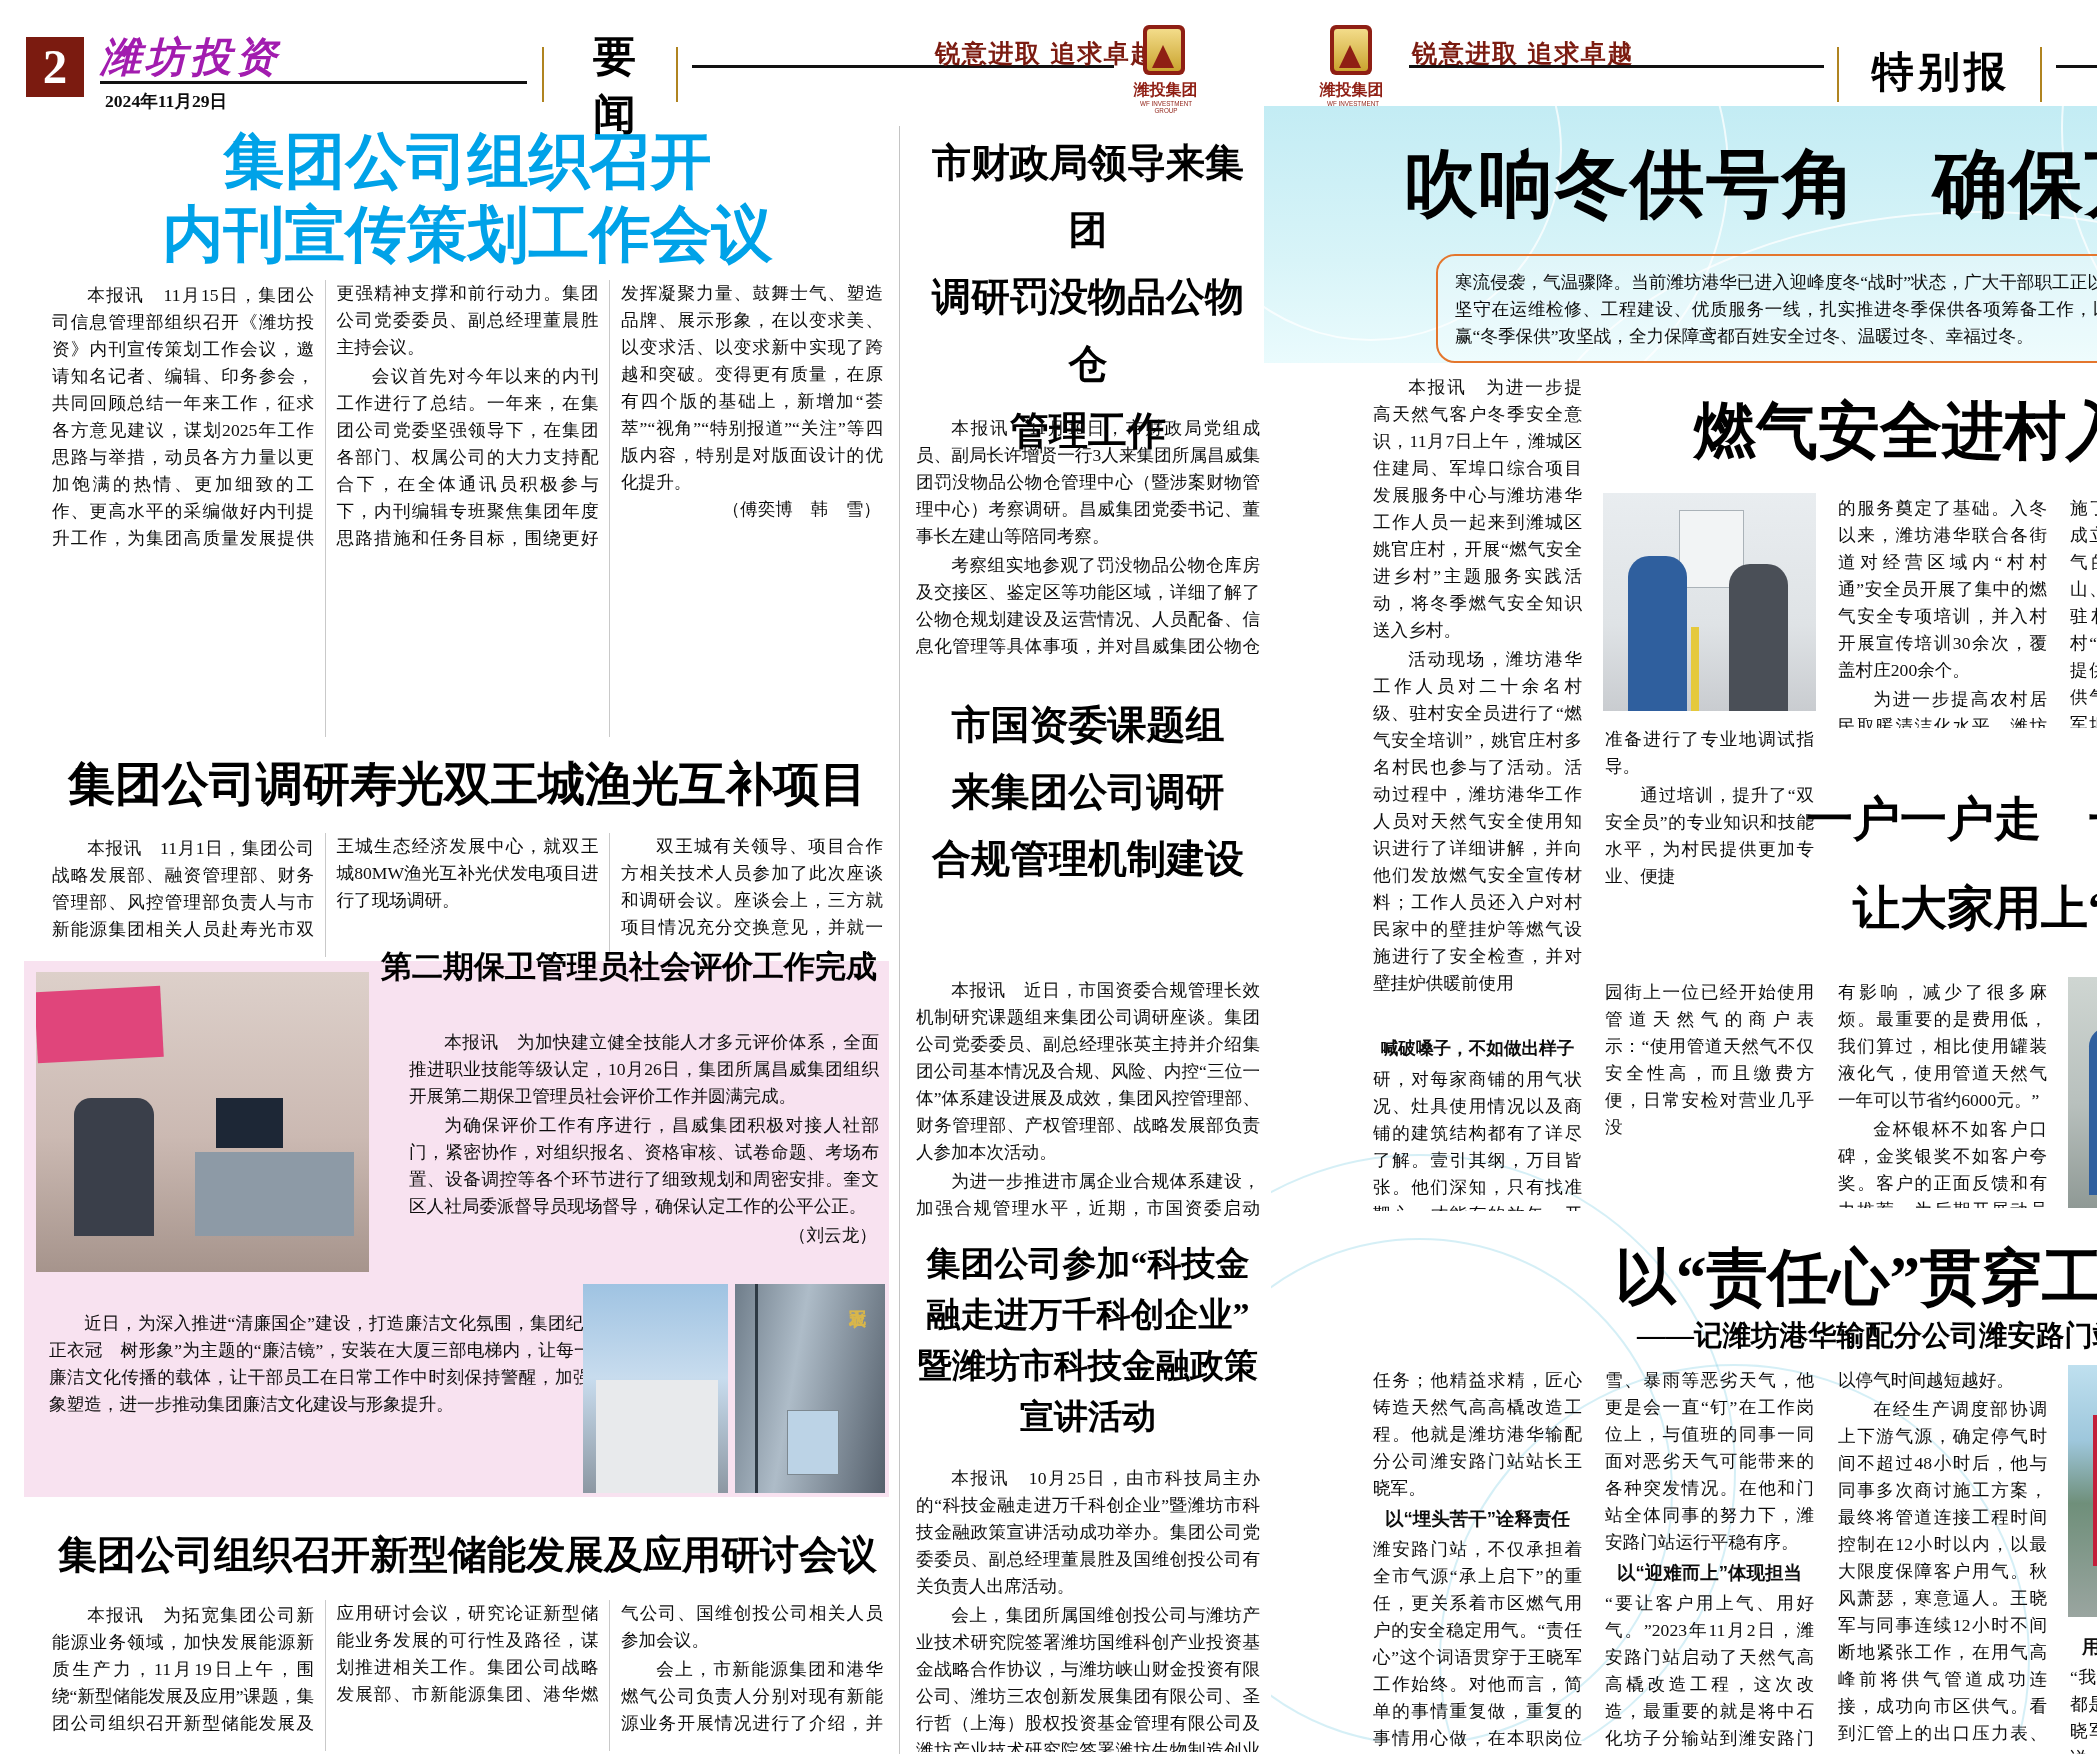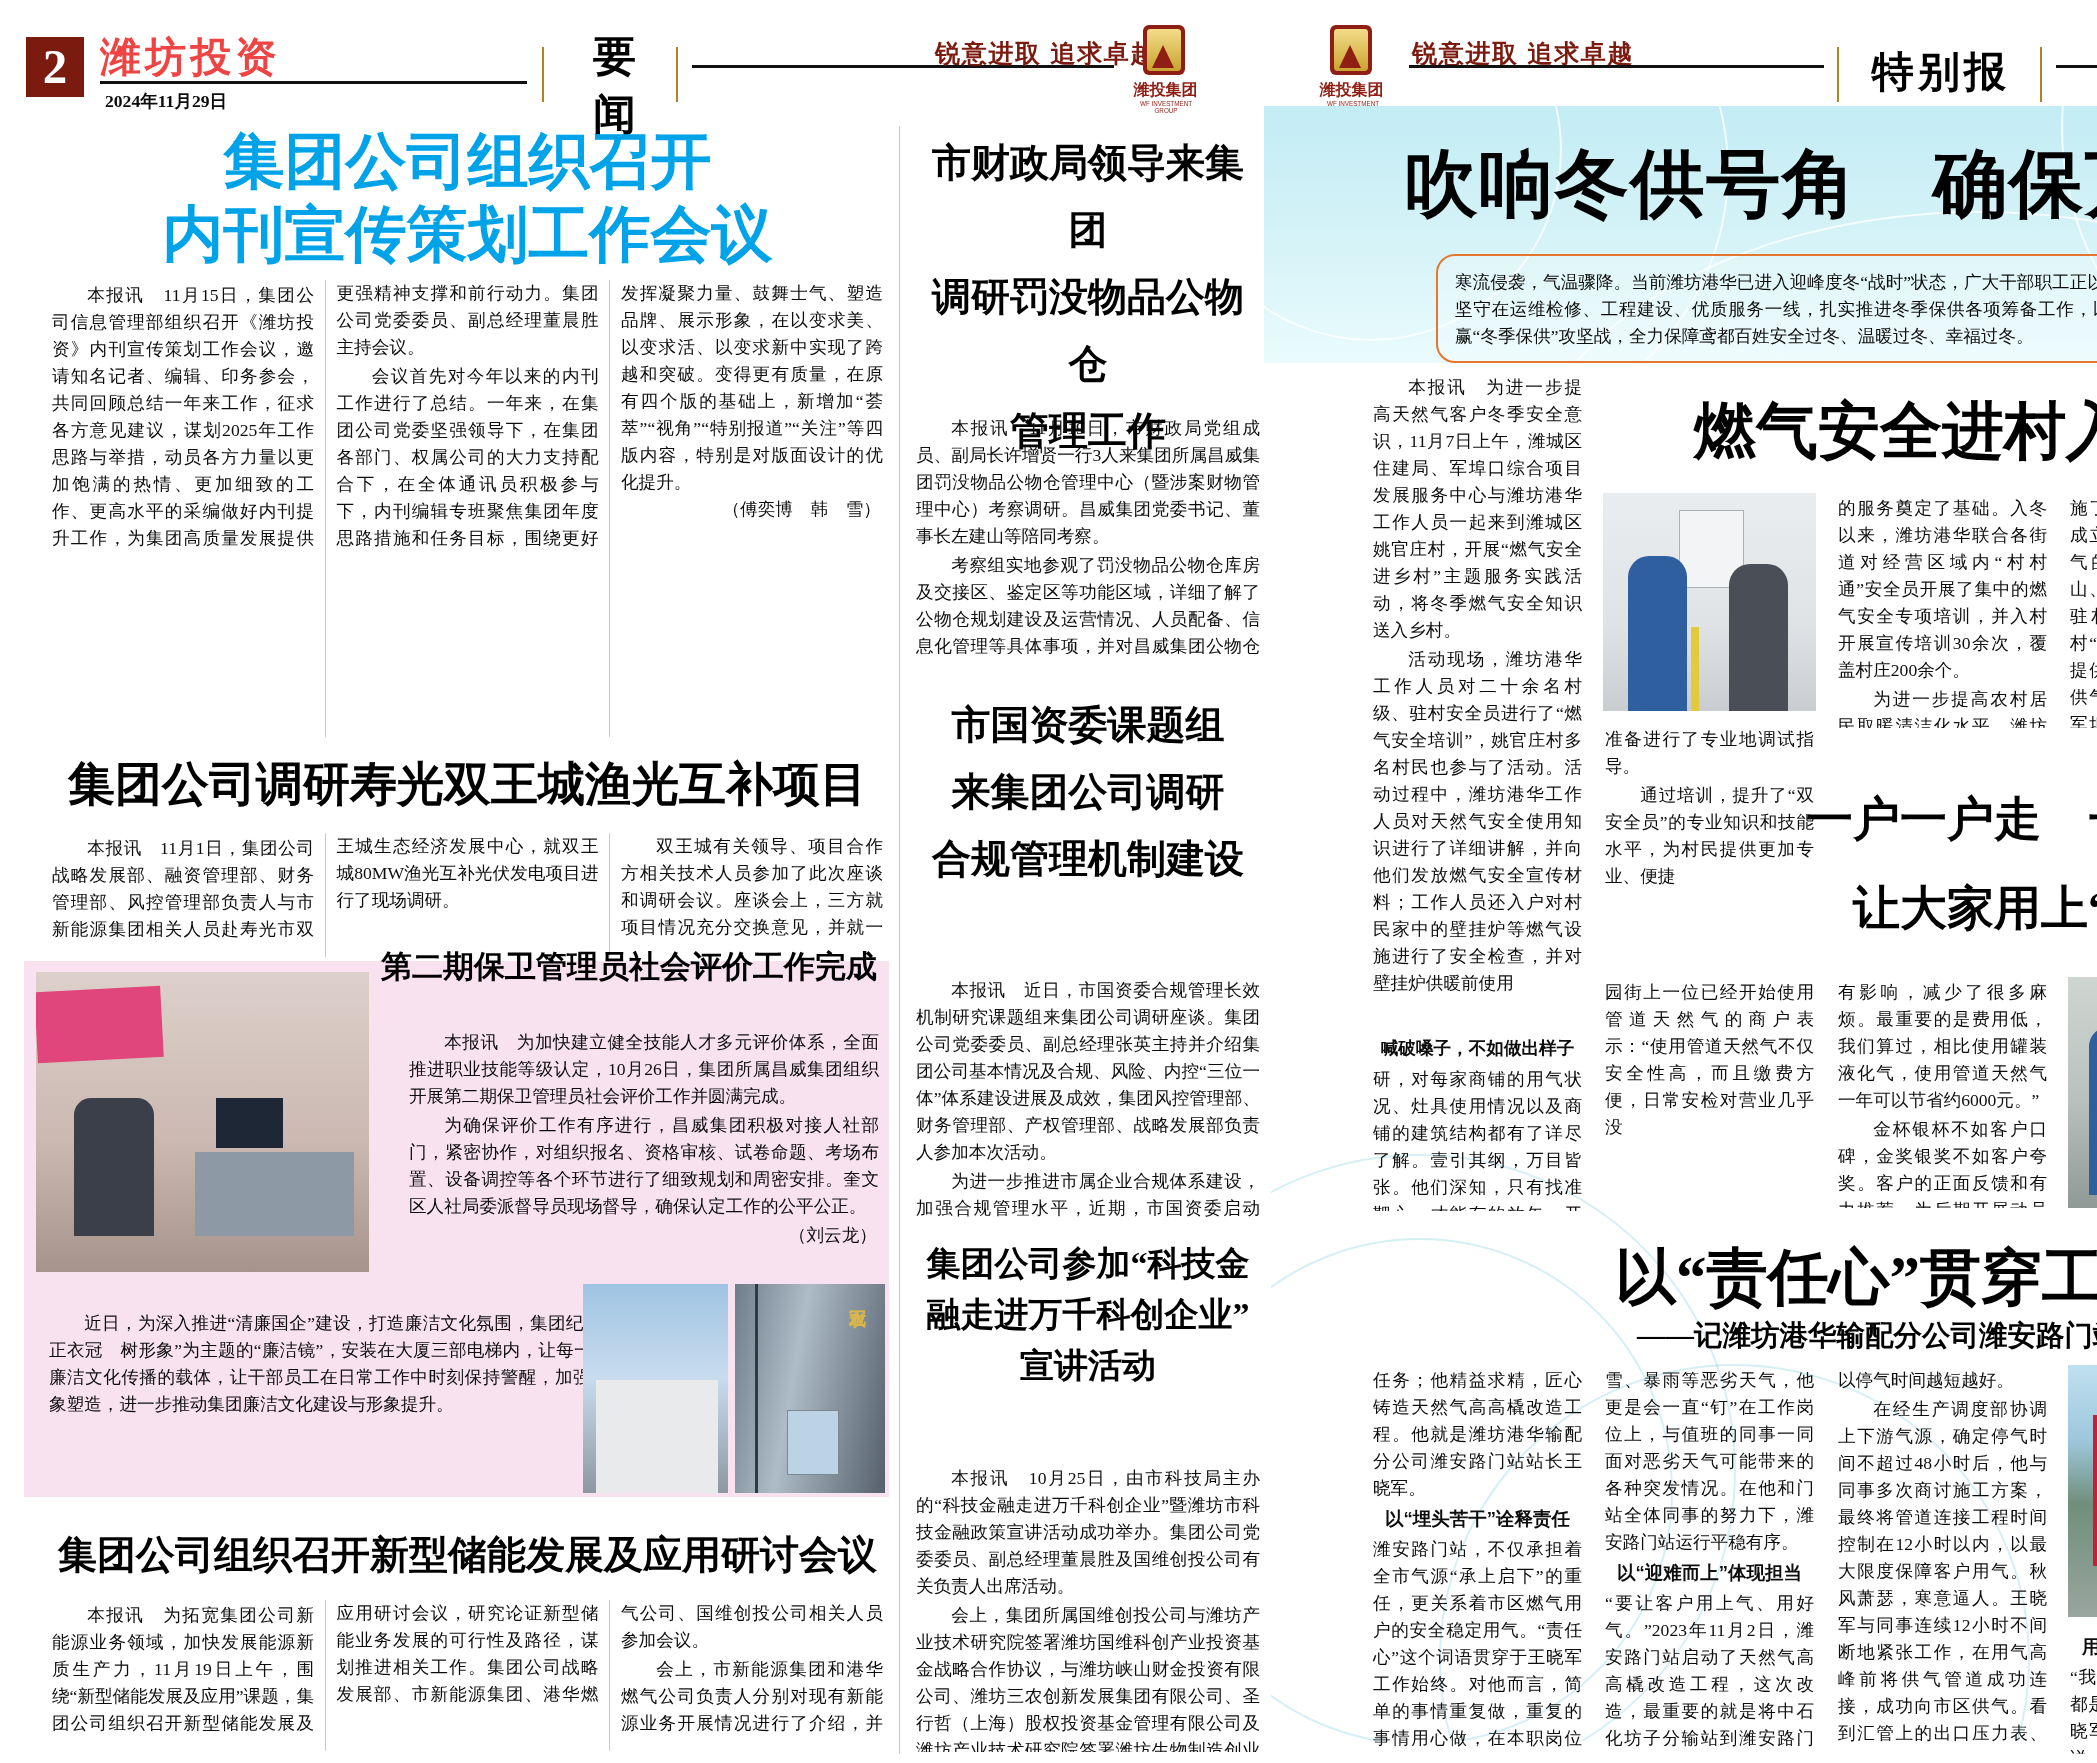--- a/index.html
+++ b/index.html
@@ -12,21 +12,21 @@
   .c3{column-count:3;column-gap:18.5px;column-rule:0.4px solid #c9c9c9;}
   .by{font-size:17.6px;text-align:right;padding-right:4.2px;}
   .sans{font-family:"Liberation Sans",sans-serif;}
   .hl{font-weight:900;text-align:center;color:#000;}
   .tl{display:block;font-weight:900;}
   .ph{overflow:hidden;}
   .rule{background:#111;}
   .grayrule{background:#c4c4c4;}
   .goldbar{background:#b08420;}
   .pagebox{background:#7b1b10;color:#fff;font-weight:bold;text-align:center;}
-  .masthead{color:#ef4444;font-weight:bold;letter-spacing:4.2px;font-family:"DejaVu Serif",serif;}
+  .masthead{color:#a21caf;font-weight:bold;font-style:italic;letter-spacing:4.2px;font-family:"DejaVu Serif",serif;}
   .slogan{color:#7b1b10;font-weight:bold;letter-spacing:1.7px;font-family:"Liberation Sans",sans-serif;}
   .subhead{font-family:"Liberation Sans",sans-serif;font-weight:bold;text-align:center;text-indent:0!important;}
   .ring{position:absolute;border:2.5px solid rgba(255,255,255,.75);border-radius:50%;}
   .ring2{position:absolute;border:2.1px solid rgba(135,210,228,.35);border-radius:50%;}
   .quoteline{font-family:"Liberation Sans",sans-serif;font-weight:bold;text-align:center;}
 </style>
 </head>
 <body>
 
 <div id="canvas">
@@ -135,20 +135,21 @@
     <div>
         <p>本报讯　近日，市国资委合规管理长效机制研究课题组来集团公司调研座谈。集团公司党委委员、副总经理张英主持并介绍集团公司基本情况及合规、风险、内控“三位一体”体系建设进展及成效，集团风控管理部、财务管理部、产权管理部、战略发展部负责人参加本次活动。</p>
         <p>为进一步推进市属企业合规体系建设，加强合规管理水平，近期，市国资委启动《国有企业合规管理长效机制研究》课题研究工作，选取集团公司等市属国企作为调研对象，为市属企业合规管理长效机制建设提供意见建议。</p>
       </div>
 
   </div>
 
   <div class="ab hl" style="left:914px;top:1238px;width:348px;font-size:34px;line-height:1.5;">
       <div class="tl">集团公司参加“科技金</div>
       <div class="tl">融走进万千科创企业”</div>
+      <div class="tl">暨潍坊市科技金融政策</div>
       <div class="tl">宣讲活动</div>
     </div>
   <div class="ab bt" style="left:914px;top:1463px;width:348px;height:289px;">
     <div>
         <p>本报讯　10月25日，由市科技局主办的“科技金融走进万千科创企业”暨潍坊市科技金融政策宣讲活动成功举办。集团公司党委委员、副总经理董晨胜及国维创投公司有关负责人出席活动。</p>
         <p>会上，集团所属国维创投公司与潍坊产业技术研究院签署潍坊国维科创产业投资基金战略合作协议，与潍坊峡山财金投资有限公司、潍坊三农创新发展集团有限公司、圣行哲（上海）股权投资基金管理有限公司及潍坊产业技术研究院签署潍坊生物制造创业投资基金战略合作协议，以实际行动推进潍坊搭建全方位、全生命周期科技金融生态。</p>
       </div>
 
   </div>
 

